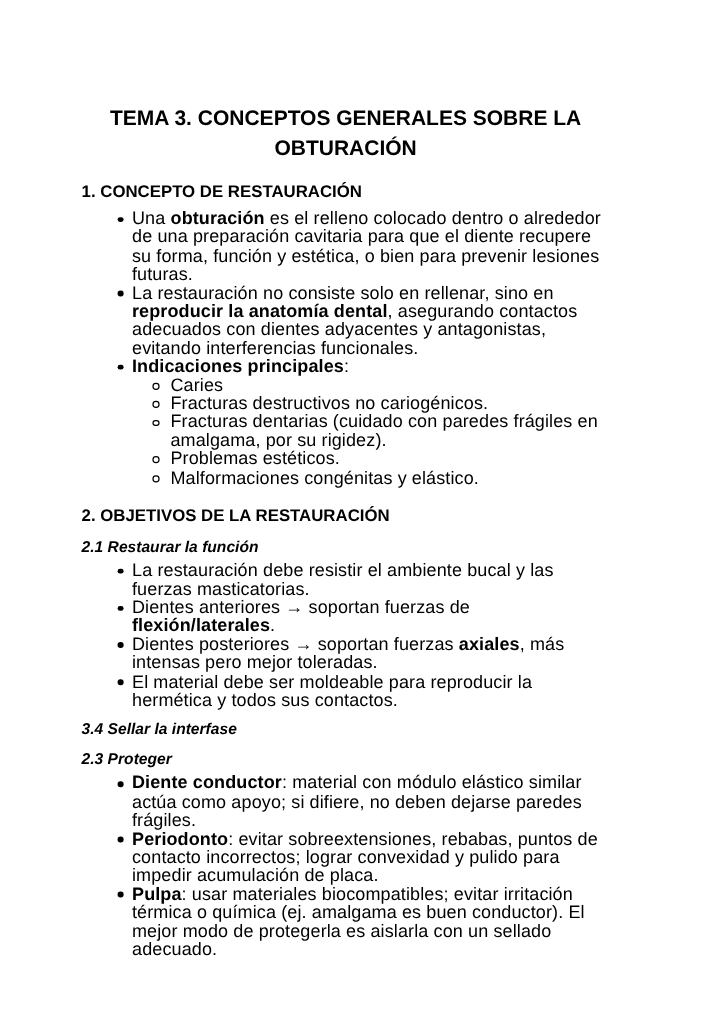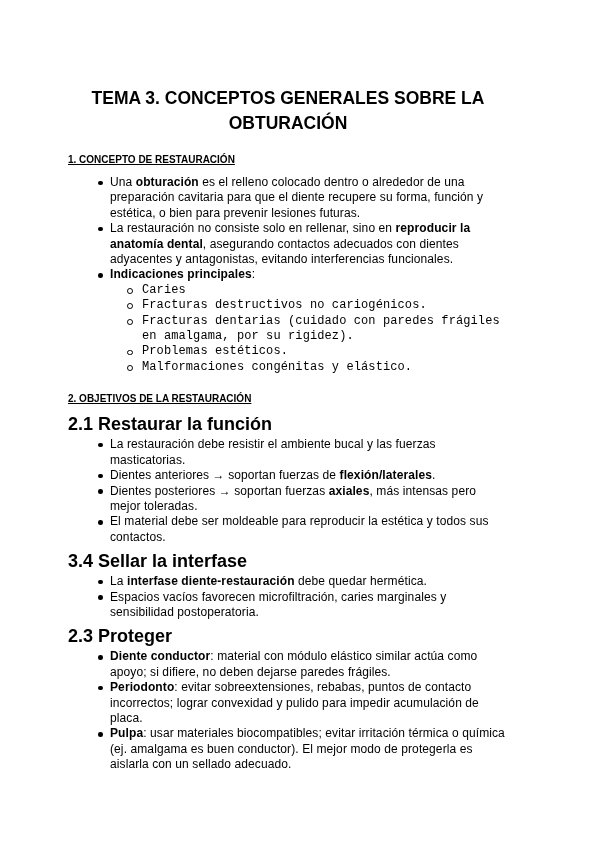--- a/index.html
+++ b/index.html
@@ -18,41 +18,41 @@
   }
   .title {
     font-size: 17.5px;
     font-weight: bold;
     text-align: center;
     line-height: 25px;
     margin: 0 0 12px 0;
     color: #000000;
   }
   h2.sec {
-    font-size: 10px;
+    font-size: 14px;
     line-height: 19px;
     font-weight: bold;
     margin: 14px 0 6px 0;
-    text-decoration: underline;
   }
   h3.sec {
-    font-size: 18px;
+    font-size: 13px;
     line-height: 17px;
     font-weight: bold;
     margin: 8px 0 4px 0;
+    font-style: italic;
   }
   ul.blist { list-style: none; margin: 0; padding: 0; }
   ul.blist li {
     position: relative;
-    font-size: 12px;
+    font-size: 15px;
     line-height: 15.4px;
     letter-spacing: 0.1px;
   }
   li.l1 { padding-left: 42px; }
-  li.l2 { padding-left: 74px; font-family: Liberation Mono, monospace; }
+  li.l2 { padding-left: 74px; }
   .marker { position: absolute; display: block; }
   .m1 {
     left: 30px; top: 5.6px;
     width: 4.6px; height: 4.6px;
     background: #000;
     border-radius: 50%;
   }
   .m2 {
     left: 59px; top: 5.2px;
     width: 3.8px; height: 3.8px;
@@ -81,27 +81,23 @@
         <li class="l2"><span class="marker m2"></span><span>Fracturas dentarias (cuidado con paredes frágiles en amalgama, por su rigidez).</span></li>
         <li class="l2"><span class="marker m2"></span><span>Problemas estéticos.</span></li>
         <li class="l2"><span class="marker m2"></span><span>Malformaciones congénitas y elástico.</span></li>
       </ul>
       <h2 class="sec">2. OBJETIVOS DE LA RESTAURACIÓN</h2>
       <h3 class="sec">2.1 Restaurar la función</h3>
       <ul class="blist">
         <li class="l1"><span class="marker m1"></span><span>La restauración debe resistir el ambiente bucal y las fuerzas masticatorias.</span></li>
         <li class="l1"><span class="marker m1"></span><span>Dientes anteriores → soportan fuerzas de </span><span class="bold">flexión/laterales</span><span>.</span></li>
         <li class="l1"><span class="marker m1"></span><span>Dientes posteriores → soportan fuerzas </span><span class="bold">axiales</span><span>, más intensas pero mejor toleradas.</span></li>
-        <li class="l1"><span class="marker m1"></span><span>El material debe ser moldeable para reproducir la estética y todos sus contactos.</span></li>
+        <li class="l1"><span class="marker m1"></span><span>El material debe ser moldeable para reproducir la hermética y todos sus contactos.</span></li>
       </ul>
       <h3 class="sec">3.4 Sellar la interfase</h3>
-      <ul class="blist">
-        <li class="l1"><span class="marker m1"></span><span>La </span><span class="bold">interfase diente-restauración</span><span> debe quedar hermética.</span></li>
-        <li class="l1"><span class="marker m1"></span><span>Espacios vacíos favorecen microfiltración, caries marginales y sensibilidad postoperatoria.</span></li>
-      </ul>
       <h3 class="sec">2.3 Proteger</h3>
       <ul class="blist">
         <li class="l1"><span class="marker m1"></span><span class="bold">Diente conductor</span><span>: material con módulo elástico similar actúa como apoyo; si difiere, no deben dejarse paredes frágiles.</span></li>
         <li class="l1"><span class="marker m1"></span><span class="bold">Periodonto</span><span>: evitar sobreextensiones, rebabas, puntos de contacto incorrectos; lograr convexidad y pulido para impedir acumulación de placa.</span></li>
         <li class="l1"><span class="marker m1"></span><span class="bold">Pulpa</span><span>: usar materiales biocompatibles; evitar irritación térmica o química (ej. amalgama es buen conductor). El mejor modo de protegerla es aislarla con un sellado adecuado.</span></li>
       </ul>
     </div>
 </div>
 
 </body></html>

